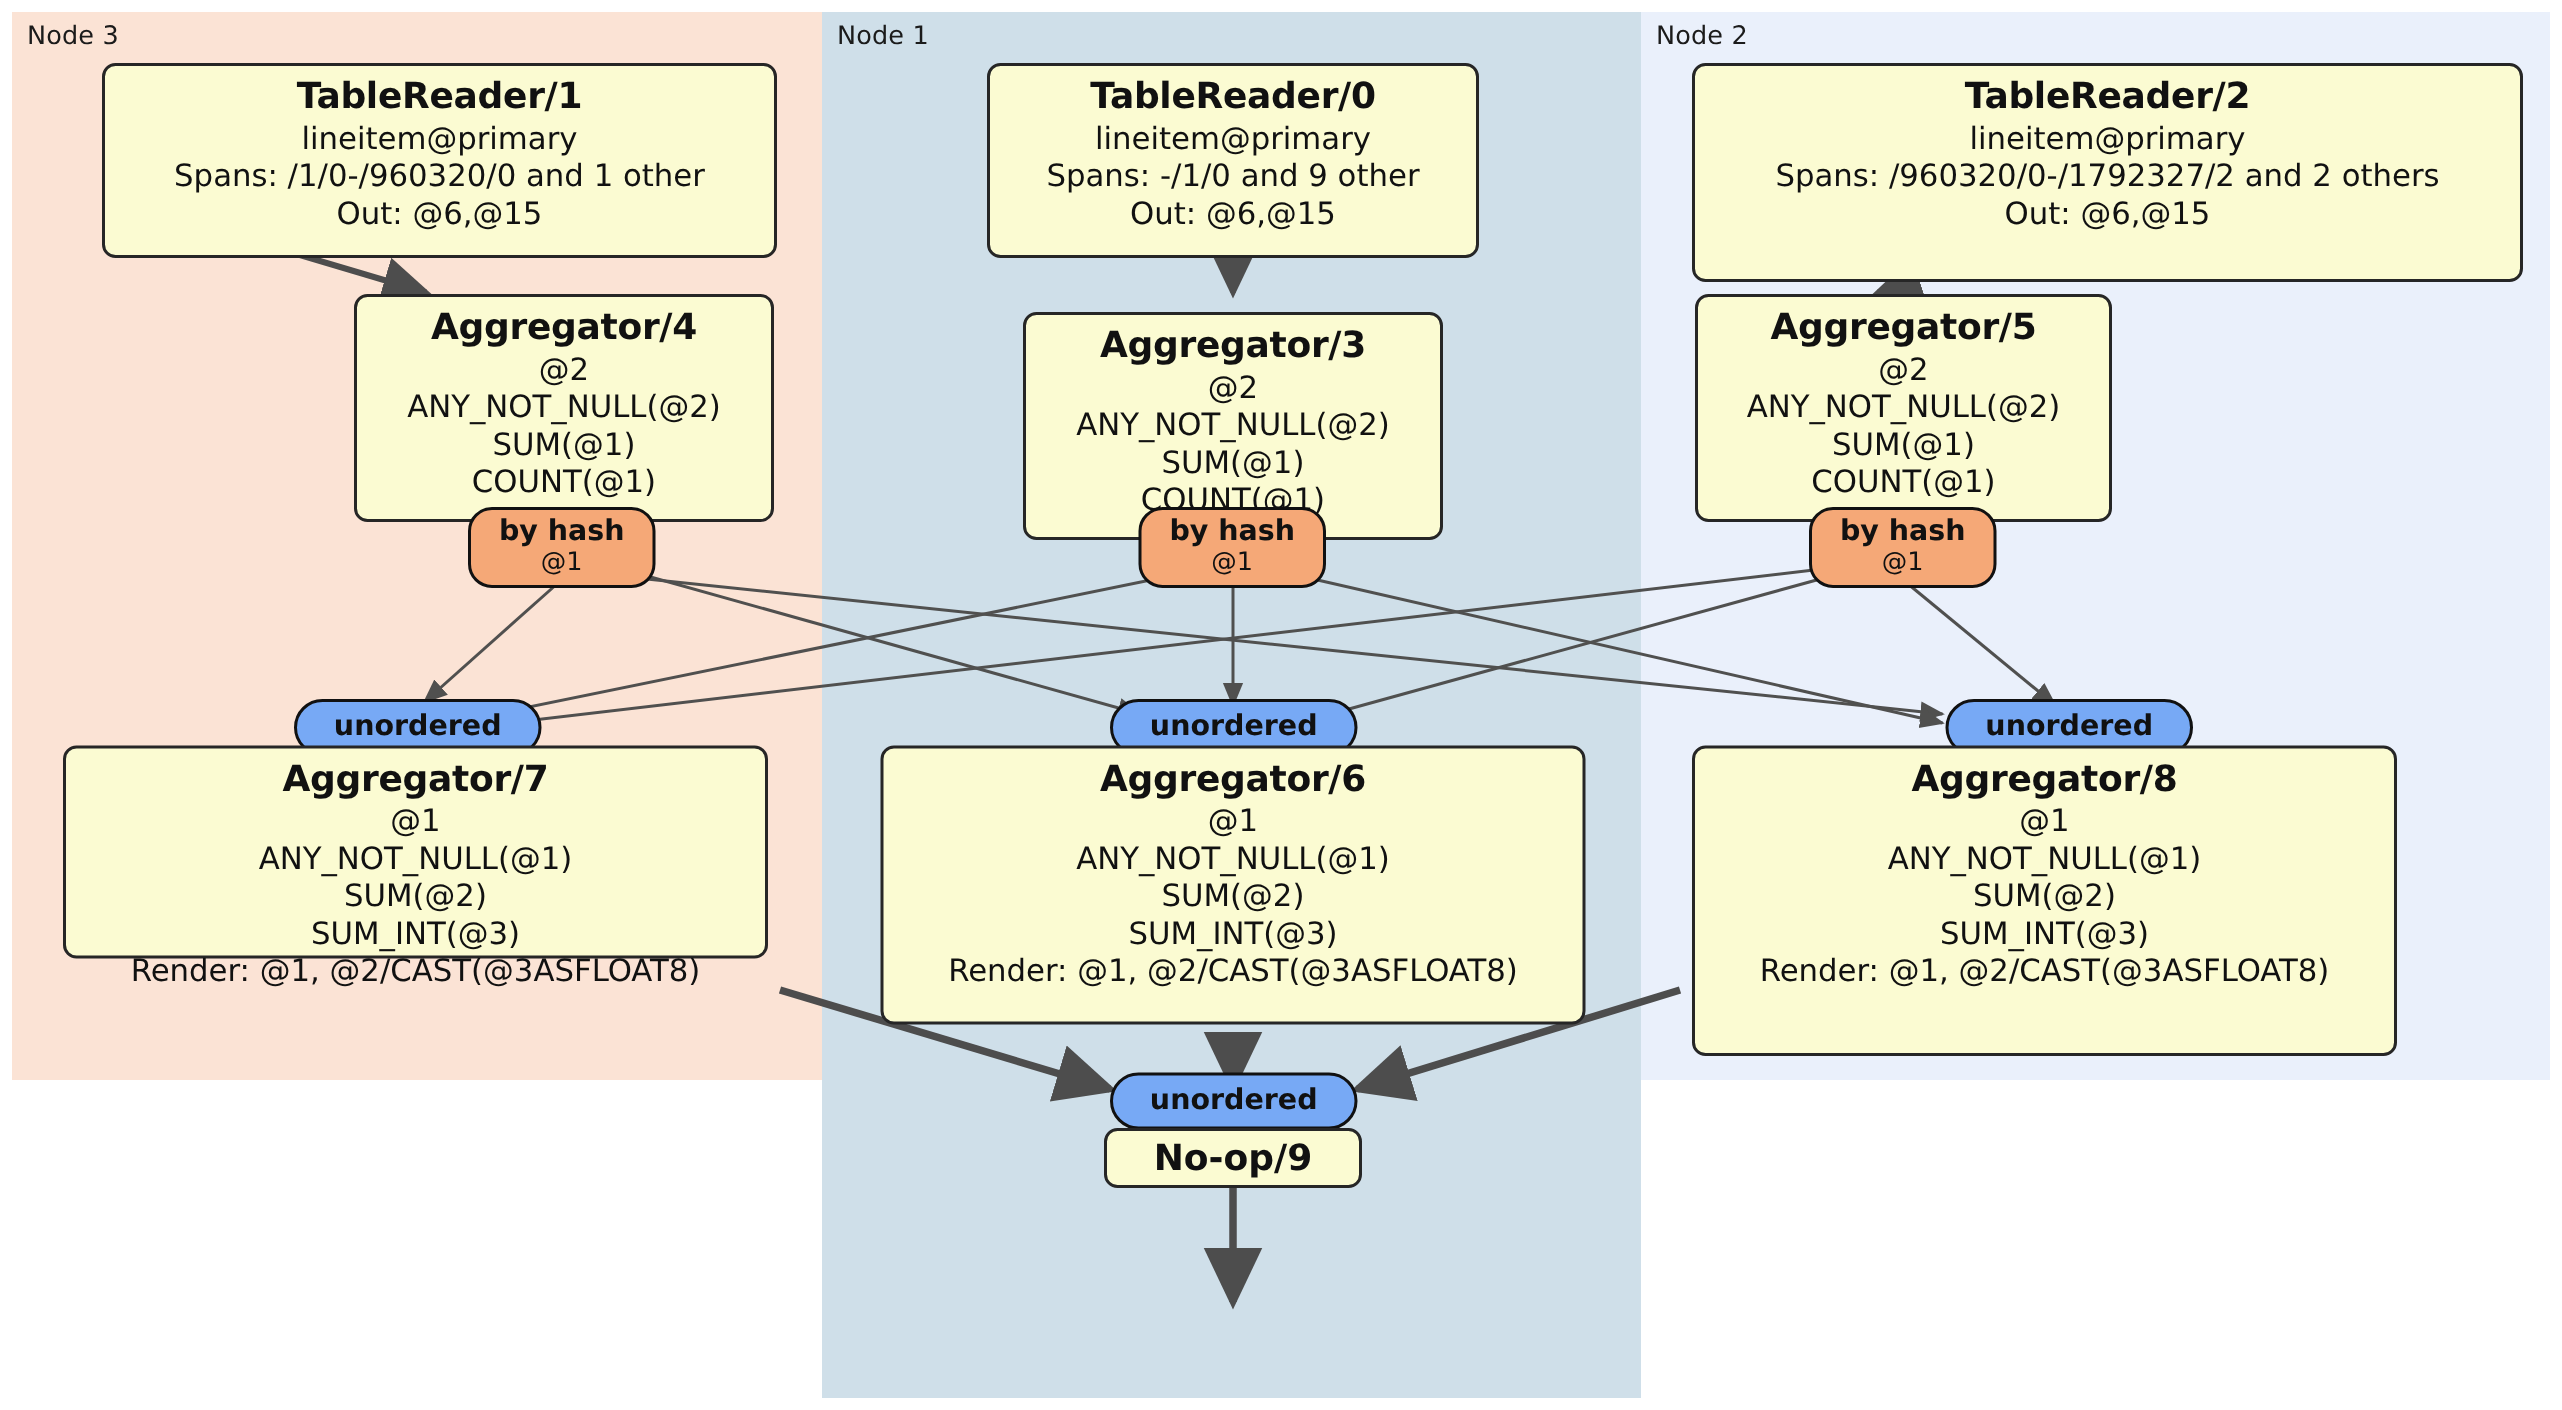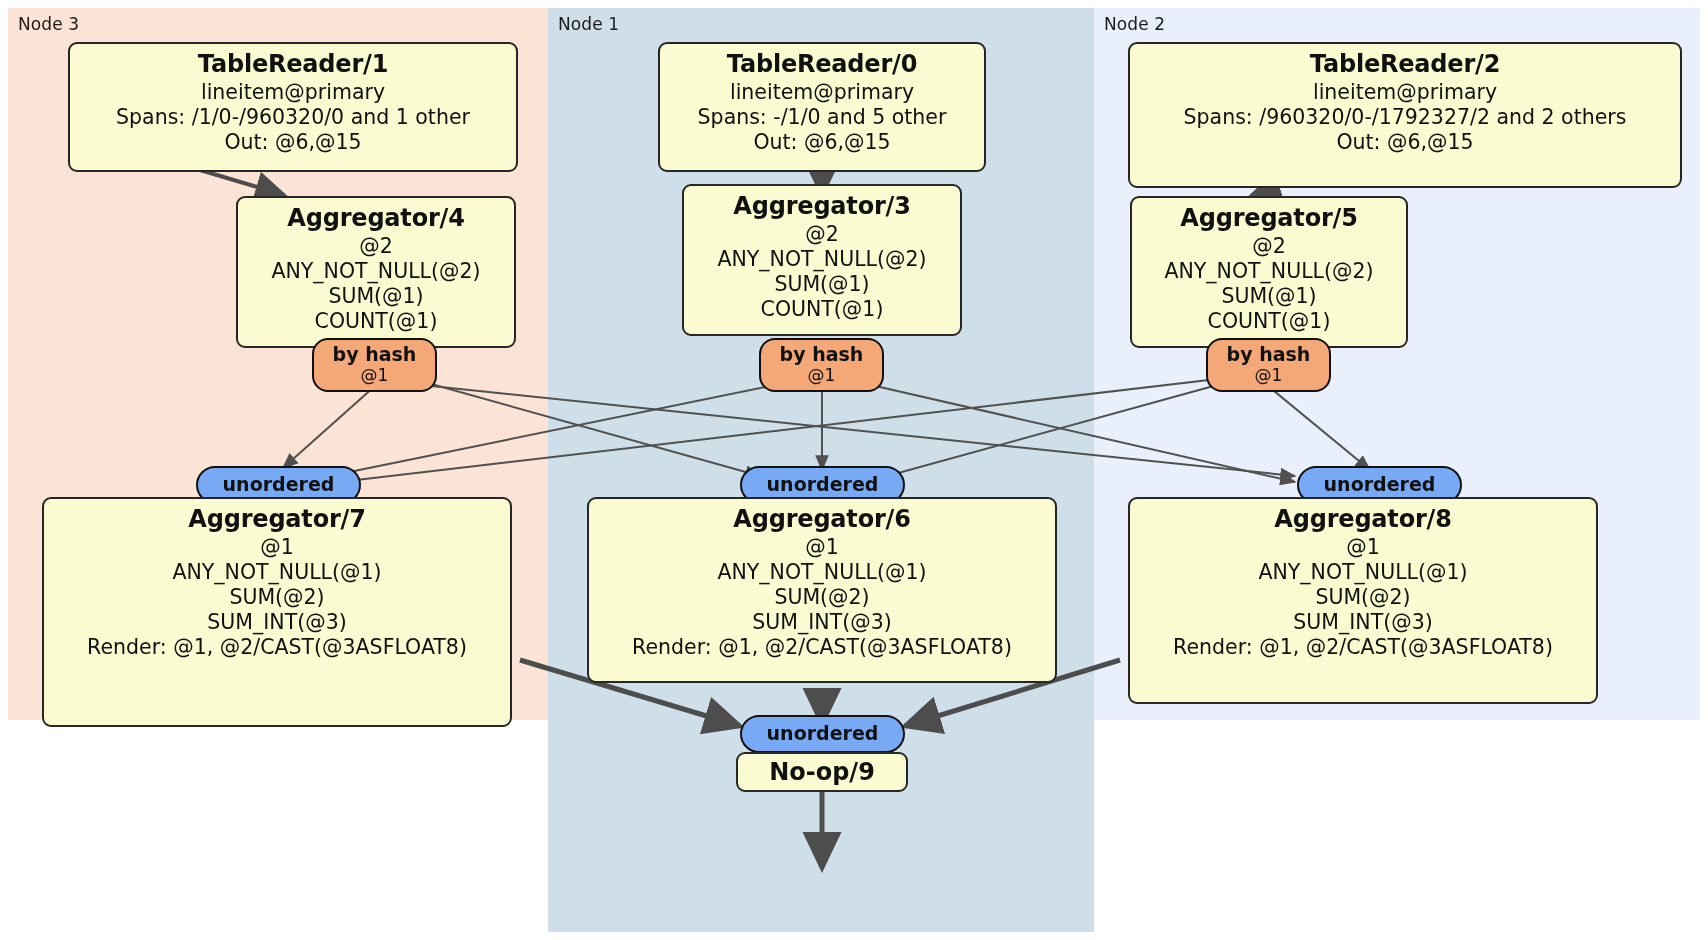--- a/index.html
+++ b/index.html
@@ -119,37 +119,37 @@
 
   <div class="pill hash" style="left:312px;top:338px;width:125px;height:54px;">
     <div class="ptitle">by hash</div>
     <div class="psub">@1</div>
   </div>
 
   <div class="pill unordered" style="left:196px;top:466px;width:165px;height:38px;">
     <div class="ptitle">unordered</div>
   </div>
 
-  <div class="proc" style="left:42px;top:497px;width:470px;height:230px;">
+  <div class="proc" style="left:42px;top:497px;width:470px;height:142px;">
     <div class="title">Aggregator/7</div>
     <div class="line">@1</div>
     <div class="line">ANY_NOT_NULL(@1)</div>
     <div class="line">SUM(@2)</div>
     <div class="line">SUM_INT(@3)</div>
     <div class="line">Render: @1, @2/CAST(@3ASFLOAT8)</div>
   </div>
 
   <div class="proc" style="left:658px;top:42px;width:328px;height:130px;">
     <div class="title">TableReader/0</div>
     <div class="line">lineitem@primary</div>
-    <div class="line">Spans: -/1/0 and 5 other</div>
+    <div class="line">Spans: -/1/0 and 9 other</div>
     <div class="line">Out: @6,@15</div>
   </div>
 
-  <div class="proc" style="left:682px;top:184px;width:280px;height:152px;">
+  <div class="proc" style="left:682px;top:208px;width:280px;height:152px;">
     <div class="title">Aggregator/3</div>
     <div class="line">@2</div>
     <div class="line">ANY_NOT_NULL(@2)</div>
     <div class="line">SUM(@1)</div>
     <div class="line">COUNT(@1)</div>
   </div>
 
   <div class="pill hash" style="left:759px;top:338px;width:125px;height:54px;">
     <div class="ptitle">by hash</div>
     <div class="psub">@1</div>

